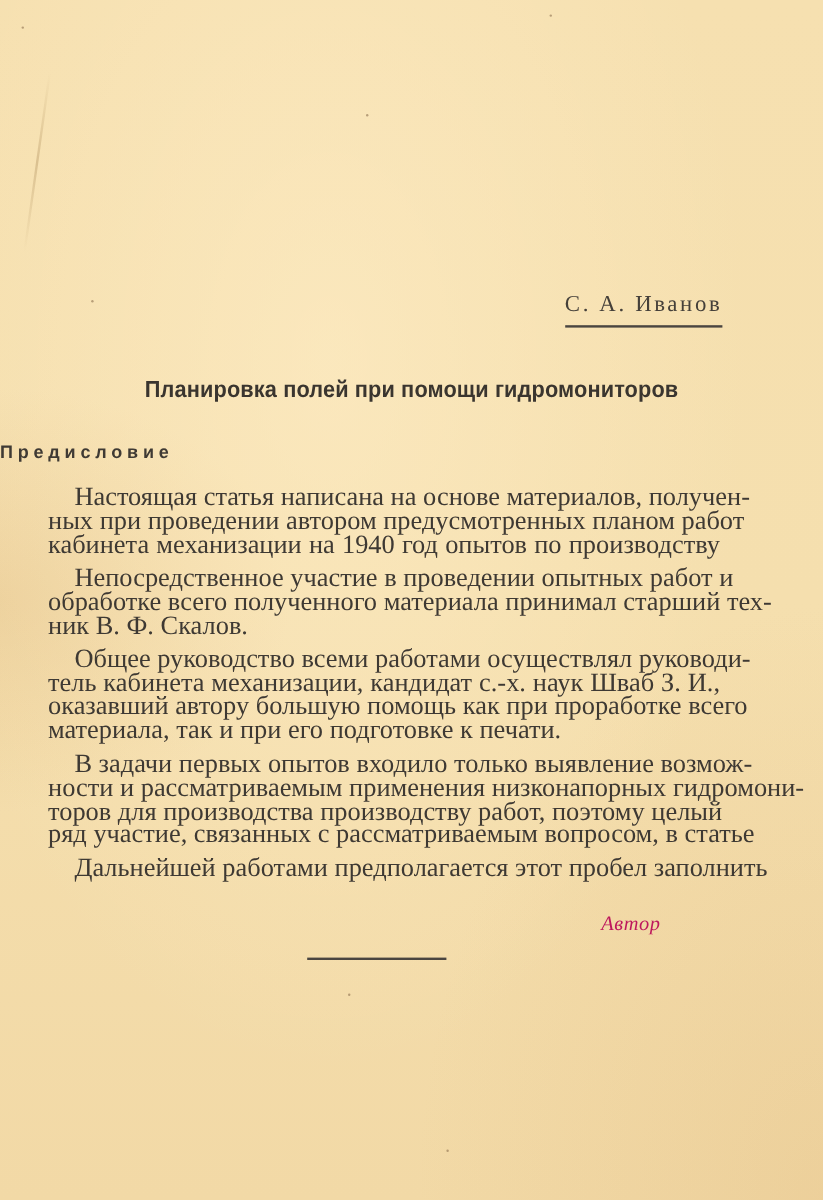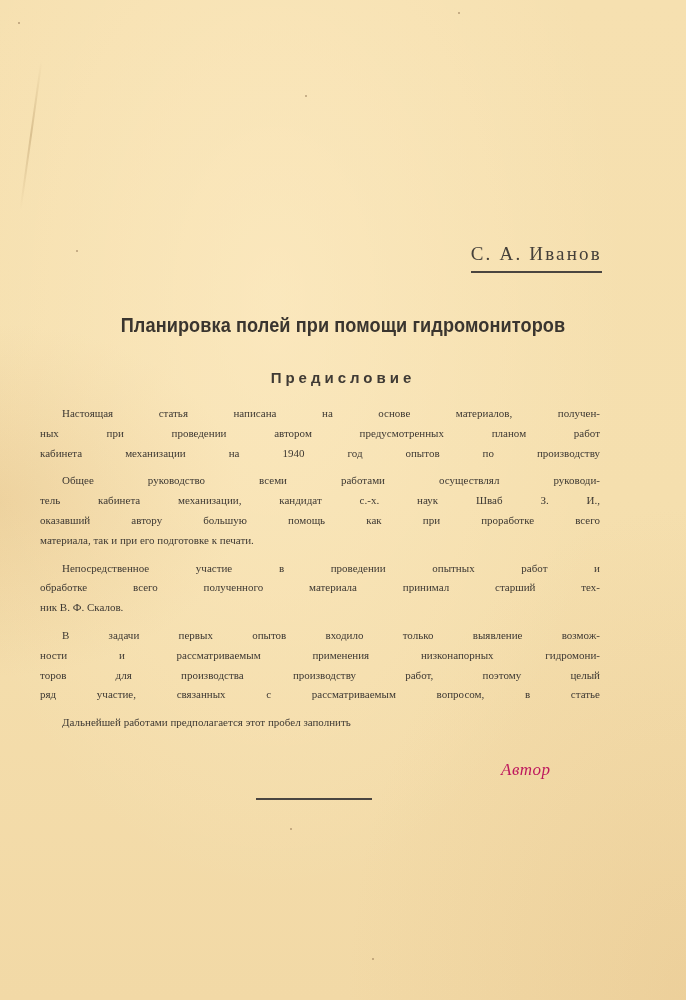--- a/index.html
+++ b/index.html
@@ -53,34 +53,34 @@
       font-size: 19.5px;
       font-weight: bold;
       color: #3a352f;
       letter-spacing: 0.1px;
       transform: scaleX(0.93);
     }
     .subtitle {
       position: absolute;
       left: 0; right: 0;
       top: 369px;
-      text-align: center;
+      text-align: left;
       font-family: "Liberation Sans", "DejaVu Sans", sans-serif;
       font-size: 15px;
       font-weight: bold;
       letter-spacing: 4px;
       color: #3f3a34;
     }
     .body-text {
       position: absolute;
       left: 62px;
       width: 538px;
       top: 404px;
       font-family: "Liberation Serif", "DejaVu Serif", serif;
-      font-size: 11px;
+      font-size: 22px;
       line-height: 19.8px;
       color: #3e3933;
     }
     .para {
       margin: 0 0 8px 0;
       text-indent: 0;
     }
     .para .line {
       display: block;
       white-space: nowrap;
@@ -140,29 +140,29 @@
 
   <div class="subtitle">Предисловие</div>
 
   <div class="body-text">
     <p class="para">
       <span class="line first" style="padding-left:0">Настоящая статья написана на основе материалов, получен-</span>
       <span class="line cont" style="margin-left:-22px">ных при проведении автором предусмотренных планом работ</span>
       <span class="line cont" style="margin-left:-22px">кабинета механизации на 1940 год опытов по производству</span>
     </p>
     <p class="para">
+      <span class="line first">Непосредственное участие в проведении опытных работ и</span>
+      <span class="line cont" style="margin-left:-22px">обработке всего полученного материала принимал старший тех-</span>
+      <span class="line cont last" style="margin-left:-22px">ник В. Ф. Скалов.</span>
+    </p>
+    <p class="para">
       <span class="line first">Общее руководство всеми работами осуществлял руководи-</span>
       <span class="line cont" style="margin-left:-22px">тель кабинета механизации, кандидат с.-х. наук Шваб З. И.,</span>
       <span class="line cont" style="margin-left:-22px">оказавший автору большую помощь как при проработке всего</span>
       <span class="line cont last" style="margin-left:-22px">материала, так и при его подготовке к печати.</span>
-    </p>
-    <p class="para">
-      <span class="line first">Непосредственное участие в проведении опытных работ и</span>
-      <span class="line cont" style="margin-left:-22px">обработке всего полученного материала принимал старший тех-</span>
-      <span class="line cont last" style="margin-left:-22px">ник В. Ф. Скалов.</span>
     </p>
     <p class="para">
       <span class="line first">В задачи первых опытов входило только выявление возмож-</span>
       <span class="line cont" style="margin-left:-22px">ности и рассматриваемым применения низконапорных гидромони-</span>
       <span class="line cont" style="margin-left:-22px">торов для производства производству работ, поэтому целый</span>
       <span class="line cont" style="margin-left:-22px">ряд участие, связанных с рассматриваемым вопросом, в статье</span>
     </p>
     <p class="para">
       <span class="line first last">Дальнейшей работами предполагается этот пробел заполнить</span>
     </p>

